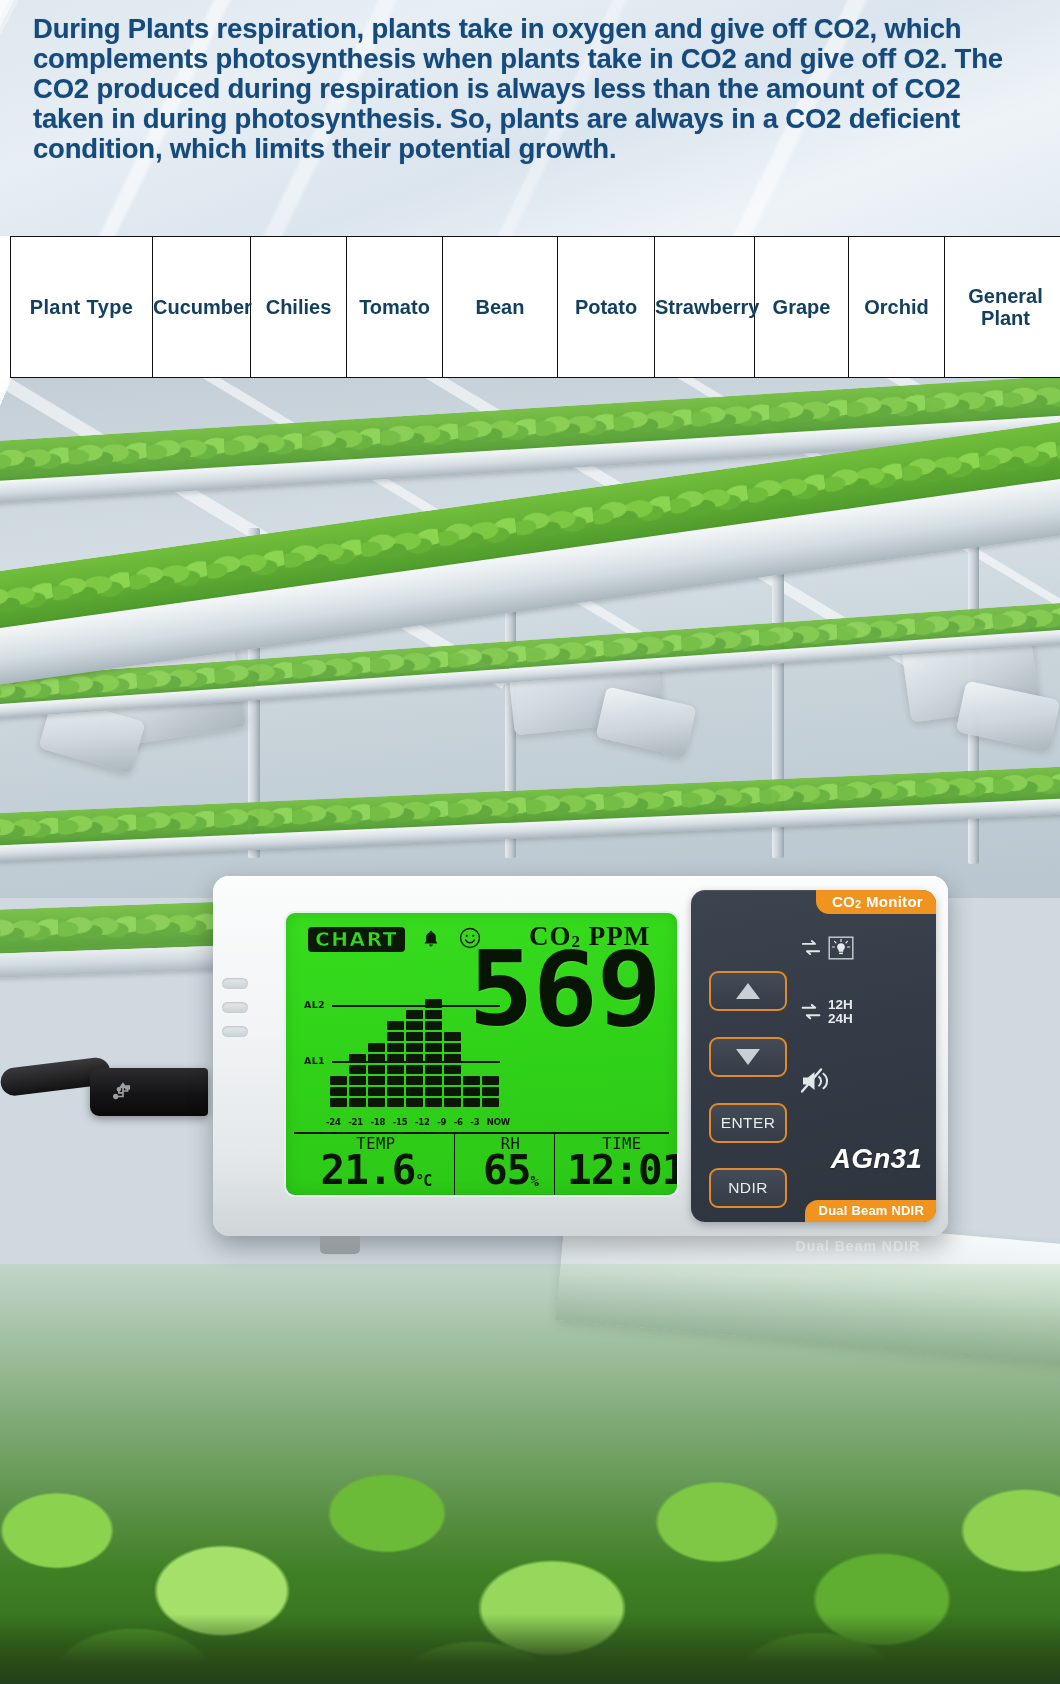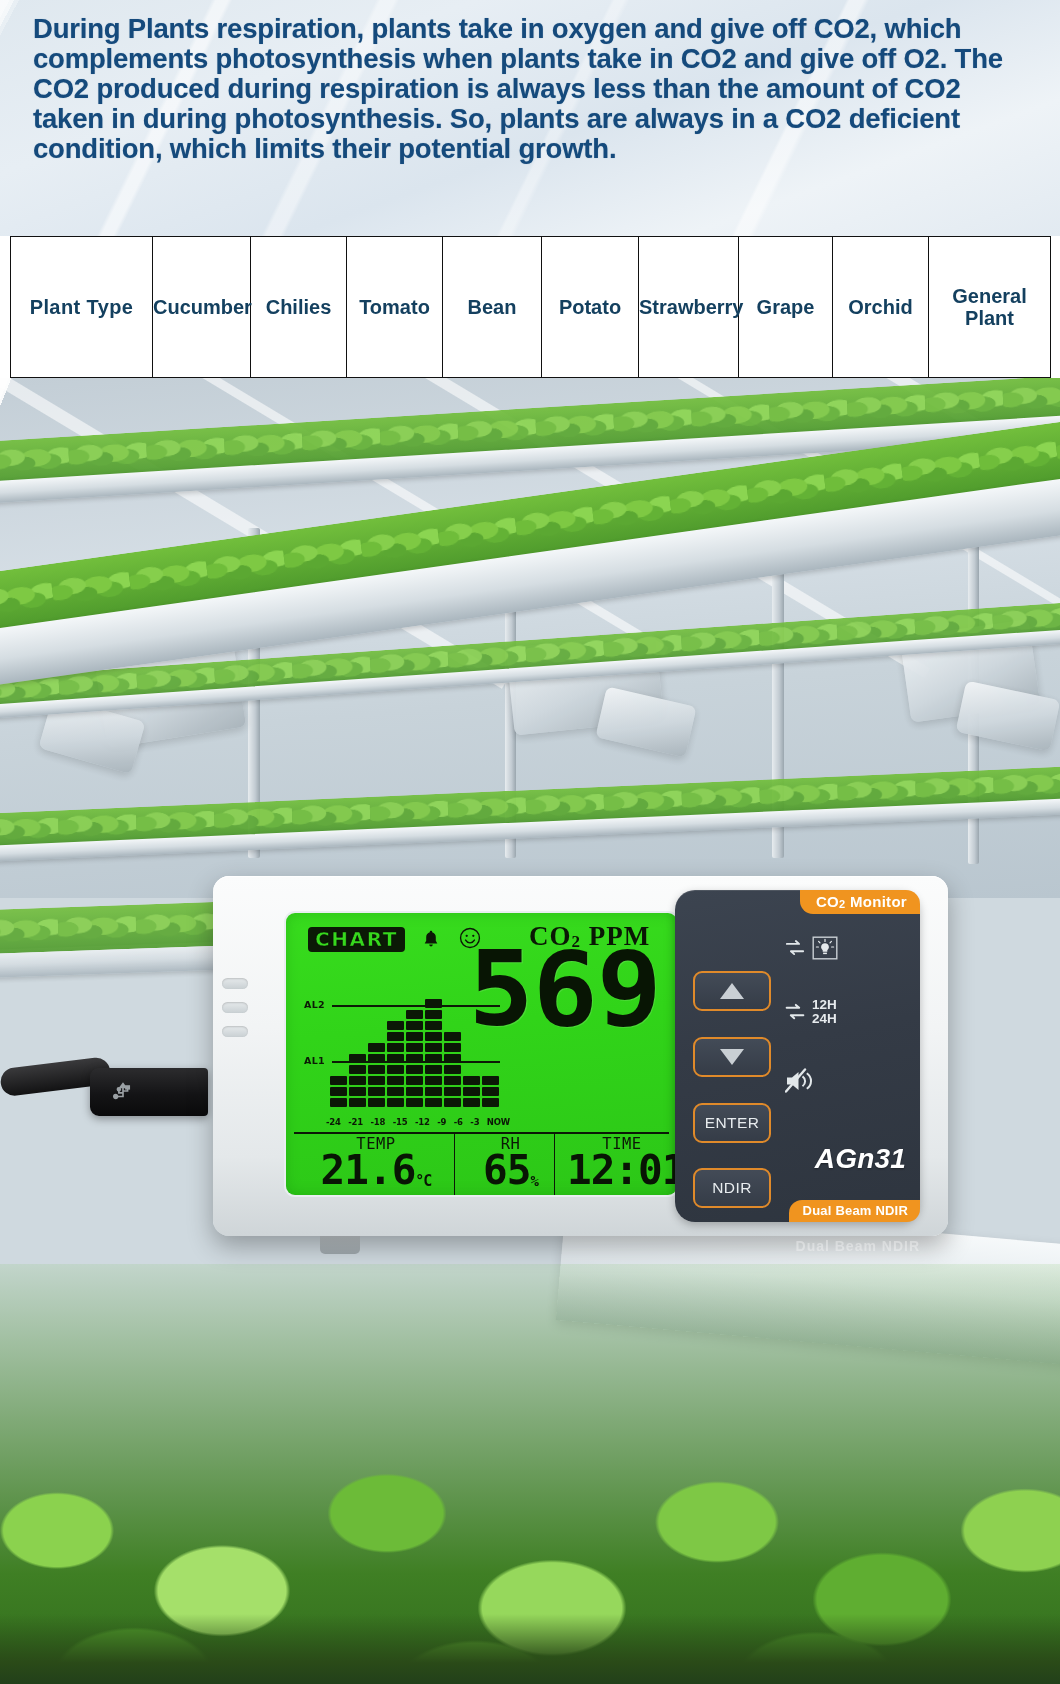--- a/index.html
+++ b/index.html
@@ -59,21 +59,21 @@
     color: #14405f;
     font-weight: bold;
     line-height: 1.12;
   }
   table.ptable tr.head td { height: 66px; font-size: 20px; }
   table.ptable tr.body td { height: 76px; font-size: 20.5px; }
   td.c0 { width: 142px; }
   td.c1 { width: 98px; }
   td.c2 { width: 96px; }
   td.c3 { width: 96px; }
-  td.c4 { width: 99px; }
+  td.c4 { width: 115px; }
   td.c5 { width: 97px; }
   td.c6 { width: 100px; }
   td.c7 { width: 94px; margin-left: 16px; }
   td.c8 { width: 96px; }
   td.c9 { width: 122px; }
   td.rowlabel { font-size: 16.5px; font-weight: normal; color:#14405f; letter-spacing:.2px;}
   td.hdr0 { font-size: 19px; font-weight: bold; letter-spacing:.4px;}
   .val { font-size: 20.5px; }
   .hdr-sm { font-size: 18.5px; }
 
@@ -265,23 +265,23 @@
   .cell-value {
     font-family:"DejaVu Sans Mono", monospace;
     font-weight: bold; color:#081504; line-height:.92;
     font-size: 41px; letter-spacing:-1px;
   }
   .unit { font-size: 15px; font-weight: bold; vertical-align: -2px; }
   .unit-sm { font-size: 14px; }
 
   
   .panel {
-    position: absolute; right: 28px; top: 14px; width: 245px; height: 332px;
+    position: absolute; right: 12px; top: 14px; width: 245px; height: 332px;
     background: linear-gradient(170deg,#3c4450 0%, #343b46 45%, #2e353f 100%);
-    border-radius: 20px;
+    border-radius: 14px;
     box-shadow: inset 0 1px 0 rgba(255,255,255,.10), 0 3px 8px rgba(0,0,0,.25);
   }
   .panel-tag {
     position:absolute; right: 0px; top: 0px;
     background: #f0941f;
     color: #ffffff;
     font-size: 15px; font-weight: bold;
     padding: 3px 13px 4px 16px;
     border-radius: 0 14px 0 13px;
     letter-spacing: .3px;

